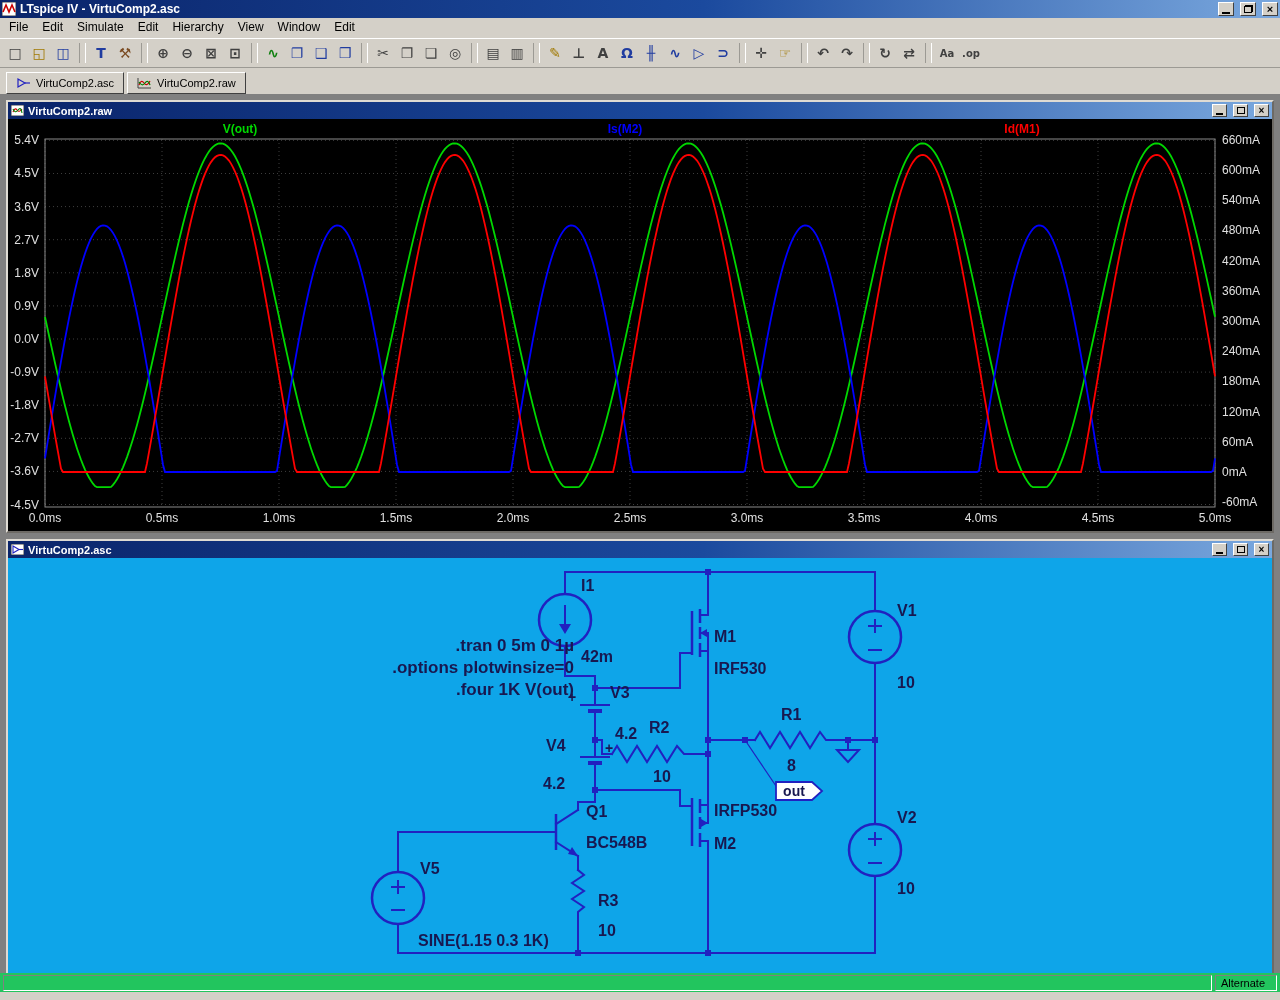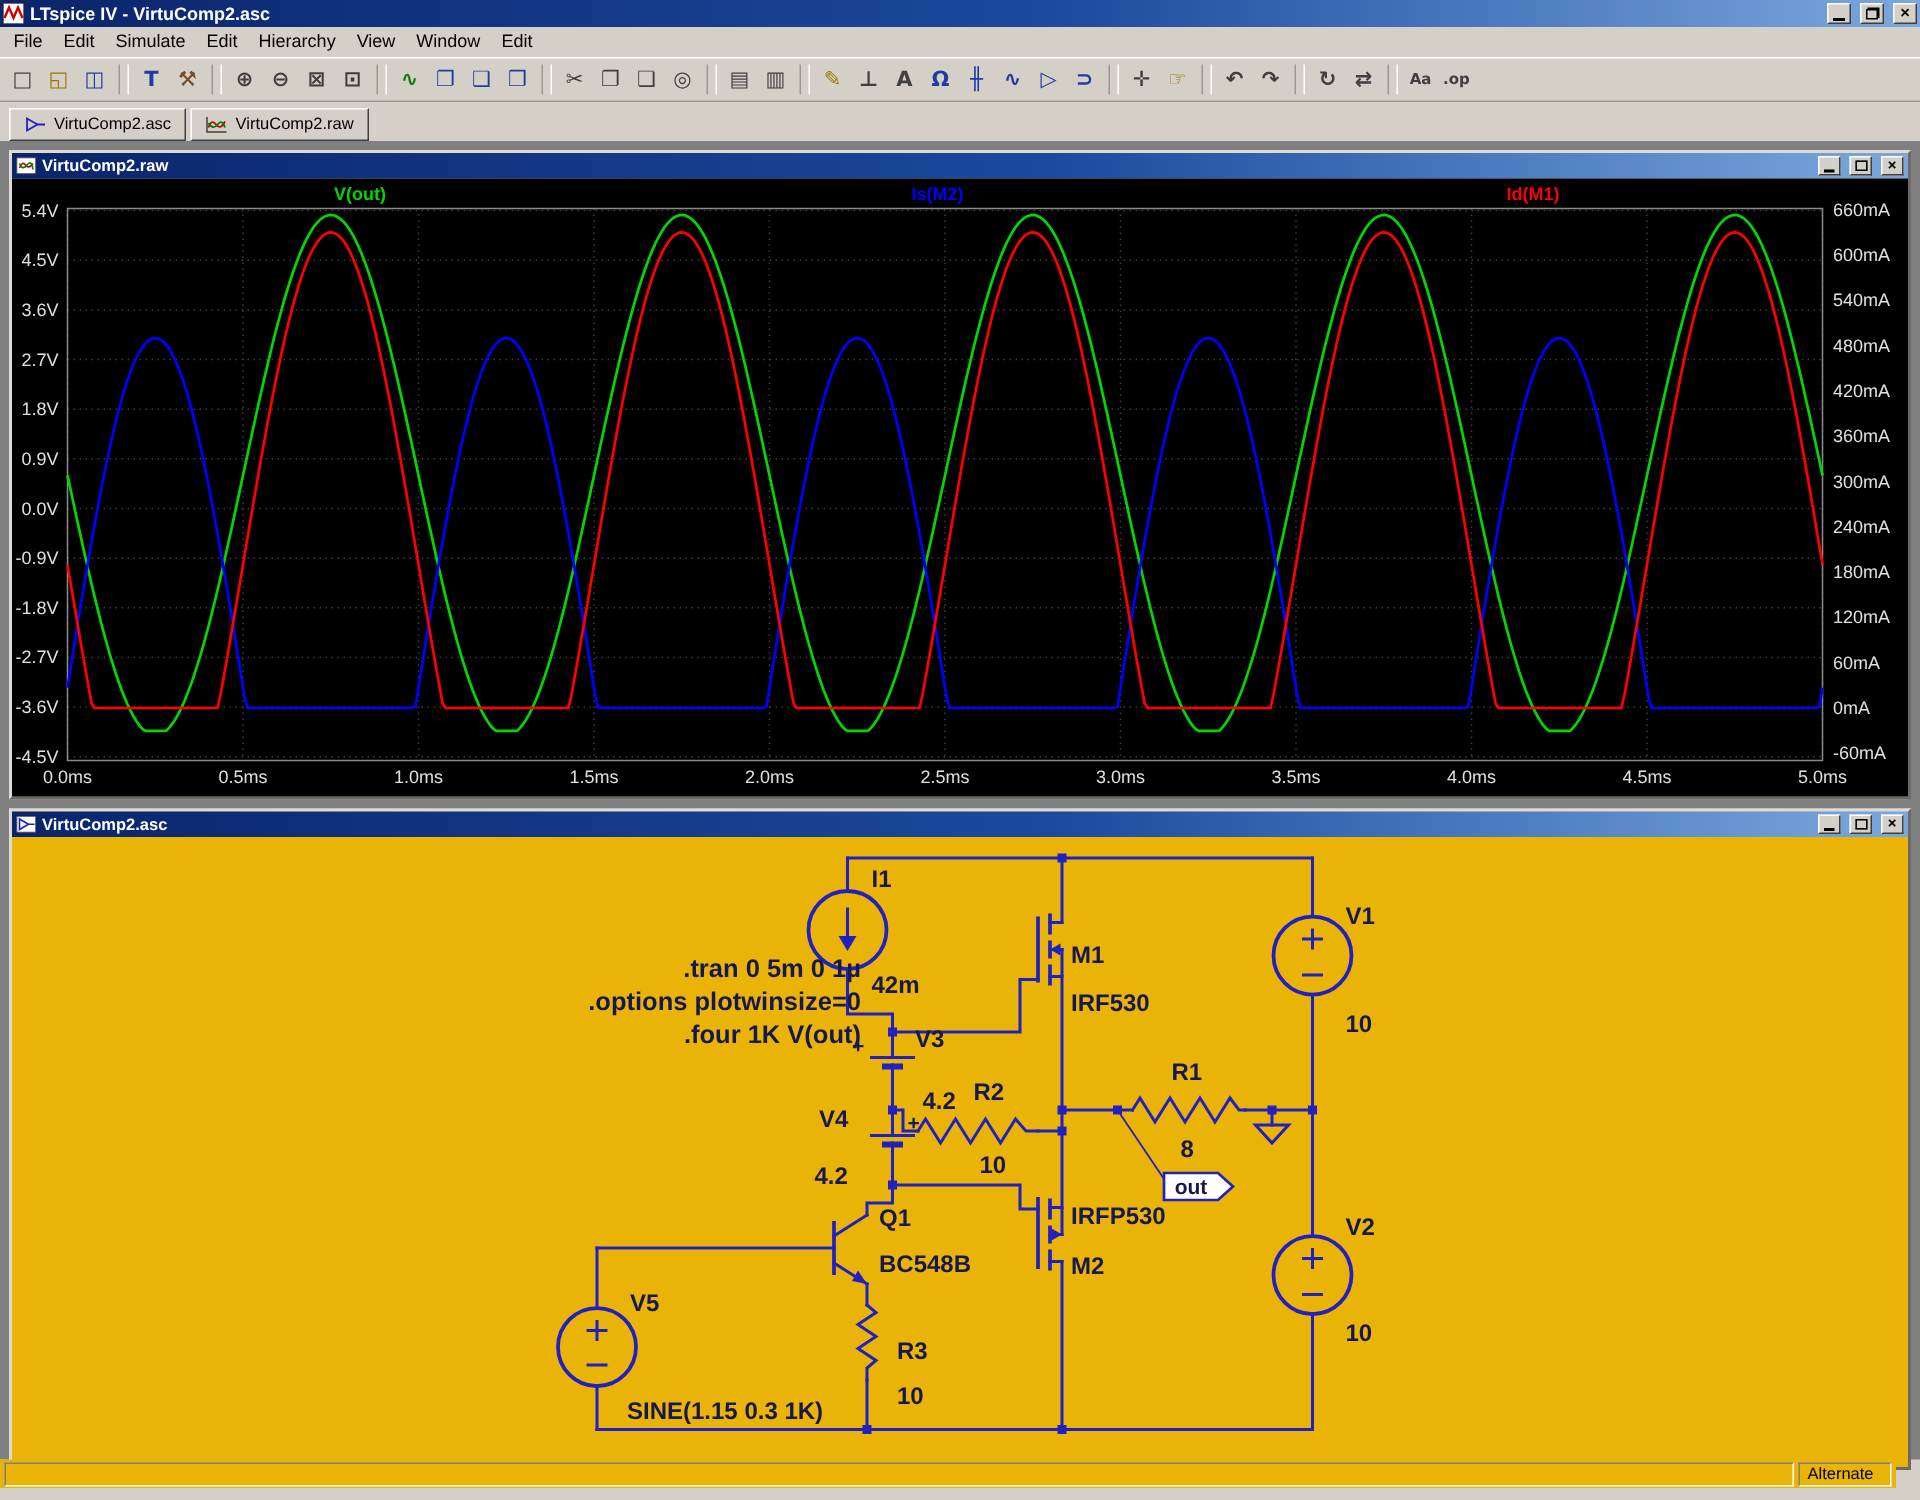--- a/index.html
+++ b/index.html
@@ -44,21 +44,21 @@
     background:linear-gradient(90deg,#0a246a 0%,#1b4a9e 55%,#7aa8de 100%);
     color:#fff; font-size:11px; font-weight:bold; }
   .ctitle .ttl { flex:1; white-space:nowrap; }
   .cbtn { width:15px; height:13px; background:#d4d0c8; border:1px solid;
     border-color:#ffffff #404040 #404040 #ffffff; display:flex; align-items:center;
     justify-content:center; color:#000; font-size:10px; font-weight:bold; line-height:1; margin-left:2px; }
   .cbtn .glyph-min { width:7px; margin-top:6px; }
   .cbtn .glyph-restore { width:8px; height:7px; }
   .cbody { position:absolute; left:0; right:0; top:17px; bottom:0; }
   .rawbody { background:#000; }
-  .ascbody { background:#eab308; }
+  .ascbody { background:#0ea5e9; }
   svg.fill { display:block; width:100%; height:100%; }
 
   
   .grid    { stroke:#3e3e3e; stroke-width:1; stroke-dasharray:1 3; }
   .plotbox { fill:none; stroke:#8a8a8a; stroke-width:1; }
   .axis    { fill:#e0e0e0; font-family:"Liberation Sans",sans-serif; font-size:12px; }
   .tracelab{ font-family:"Liberation Sans",sans-serif; font-size:12px; font-weight:bold; }
 
   
   .w  { stroke:#2121c0; stroke-width:2;   fill:none; stroke-linecap:square; }
@@ -66,21 +66,21 @@
   .wt { stroke:#2121c0; stroke-width:4;   fill:none; }
   .wthin { stroke:#2121c0; stroke-width:1.2; }
   .flag { stroke:#2121c0; stroke-width:1.8; fill:#ffffff; }
   .dotf { fill:#2121c0; }
   .lbl { fill:#181850; font-family:"Liberation Sans",sans-serif; font-size:16px; font-weight:700; }
   .dir { fill:#181850; font-family:"Liberation Sans",sans-serif; font-size:17px; font-weight:700; }
   .pl  { fill:#181850; font-family:"Liberation Sans",sans-serif; font-size:14px; font-weight:700; }
   .outlbl { fill:#181850; font-family:"Liberation Sans",sans-serif; font-size:14px; font-weight:700; text-anchor:middle; }
 
   
-  .statusbar { position:absolute; left:0; right:16px; bottom:0; height:19px; background:#eab308;
+  .statusbar { position:absolute; left:0; right:0; bottom:0; height:19px; background:#22c55e;
     display:flex; align-items:center; padding:1px 3px; gap:3px; }
   .spanel { border:1px solid; border-color:#808080 #ffffff #ffffff #808080; height:16px; }
   .spanel.leftp { flex:1; }
   .spanel.rightp { width:62px; font-size:11px; display:flex; align-items:center; padding:0 5px; }
 </style>
 </head>
 <body>
 
 <div class="app">
 

